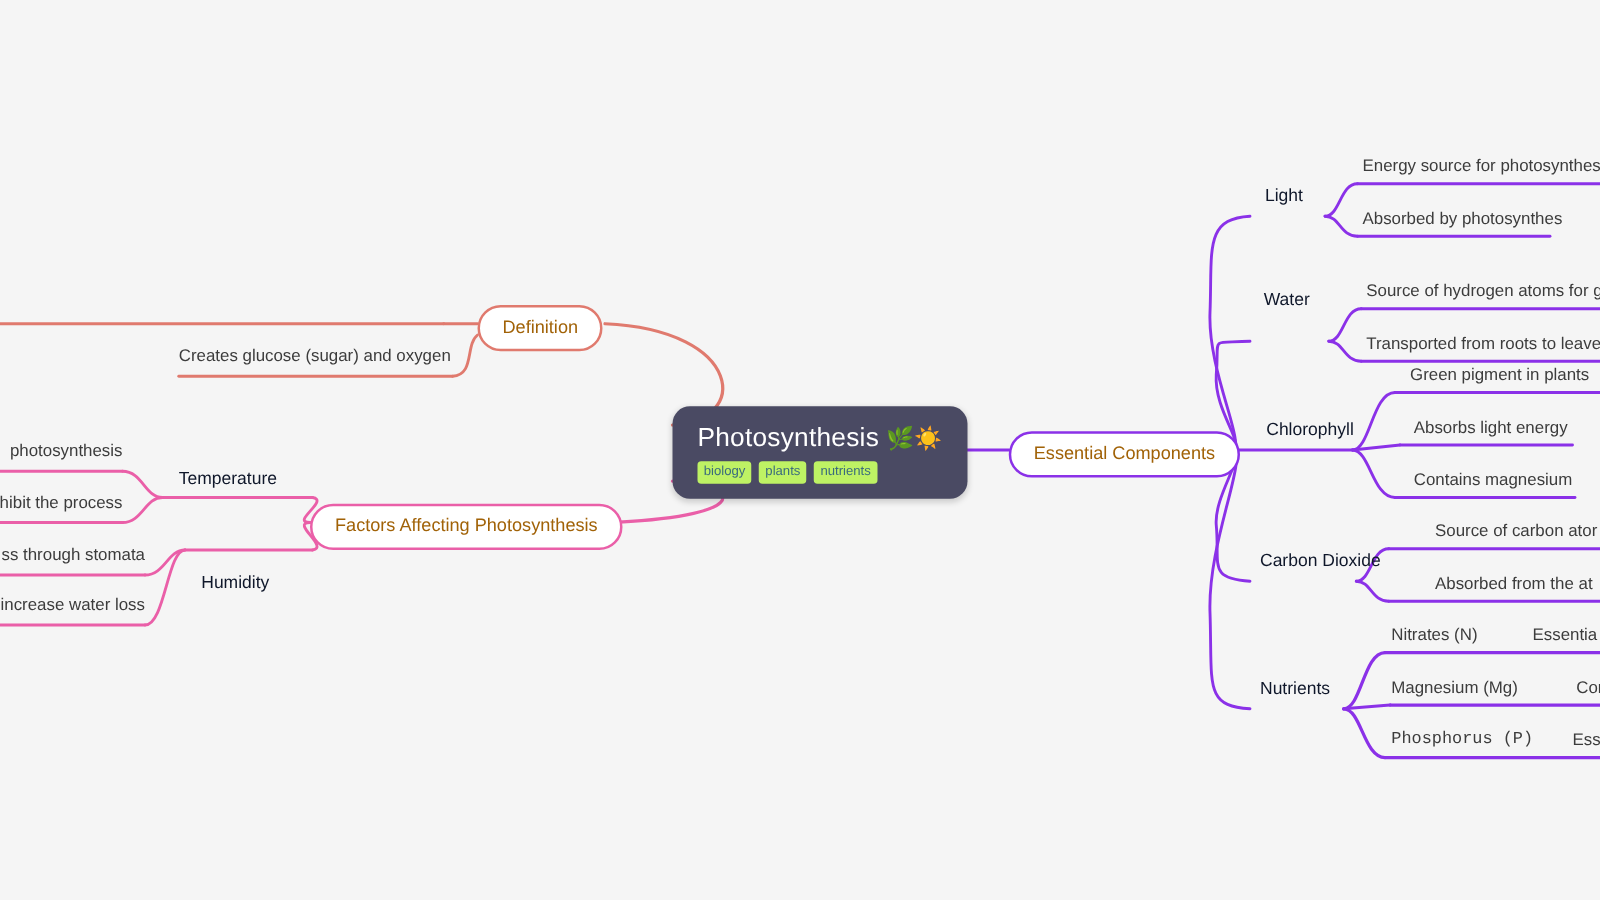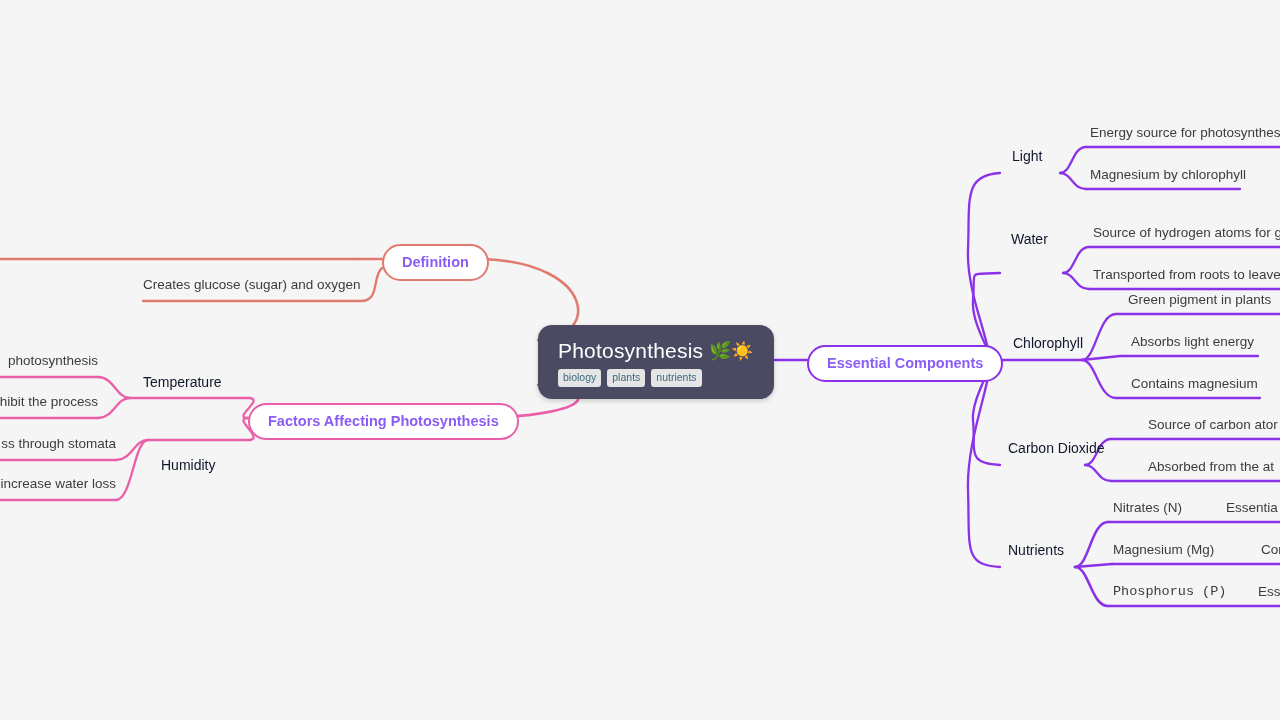--- a/index.html
+++ b/index.html
@@ -47,38 +47,37 @@
     font-size: 21px;
     line-height: 1.1;
     letter-spacing: .2px;
     display: flex;
     align-items: center;
     gap: 6px;
   }
   .hub-emoji { font-size: 18px; line-height: 1; }
   .hub-tags { display: flex; gap: 6px; }
   .tag {
-    background: #e5e5e5;
+    background: #bef264;
     color: #3a6b7d;
     font-size: 10.5px;
     line-height: 1;
     padding: 3px 5px 4px 5px;
     border-radius: 3px;
   }
 
   
   .pill {
     background: #ffffff;
     border: 2.3px solid #888;
     border-radius: 20px;
     padding: 9px 18px;
     font-size: 14.5px;
-    color: #8b5cf6;
-    line-height: 1;
-    font-weight: bold;
+    color: #a16207;
+    line-height: 1;
   }
 
   
   .l2 {
     font-size: 14px;
     color: #0f172a;
     line-height: 1;
   }
 
   
@@ -193,21 +192,21 @@
 
   <div class="node pill" style="left:807px; top:345px; border-color:#8b31e8;text-align:right;">Essential Components</div>
 
   <div class="node l2" style="left:1012px; top:149px;">Light</div>
   <div class="node l2" style="left:1011px; top:232px;">Water</div>
   <div class="node l2" style="left:1013px; top:336px;">Chlorophyll</div>
   <div class="node l2" style="left:1008px; top:441px;">Carbon Dioxide</div>
   <div class="node l2" style="left:1008px; top:543px;">Nutrients</div>
 
   <div class="node leaf r" style="left:1090px; top:126px; border-color:transparent;">Energy source for photosynthes</div>
-  <div class="node leaf r" style="left:1090px; top:168px; border-color:transparent;">Magnesium by chlorophyll</div>
+  <div class="node leaf r" style="left:1090px; top:168px; border-color:transparent;">Absorbed by photosynthes</div>
 
   <div class="node leaf r" style="left:1093px; top:226px; border-color:transparent;">Source of hydrogen atoms for g</div>
   <div class="node leaf r" style="left:1093px; top:268px; border-color:transparent;">Transported from roots to leave</div>
 
   <div class="node leaf r" style="left:1128px; top:293px; border-color:transparent;">Green pigment in plants</div>
   <div class="node leaf r" style="left:1131px; top:335px; border-color:transparent;">Absorbs light energy</div>
   <div class="node leaf r" style="left:1131px; top:377px; border-color:transparent;">Contains magnesium</div>
 
   <div class="node leaf r" style="left:1148px; top:418px; border-color:transparent;">Source of carbon ator</div>
   <div class="node leaf r" style="left:1148px; top:460px; border-color:transparent;">Absorbed from the at</div>

